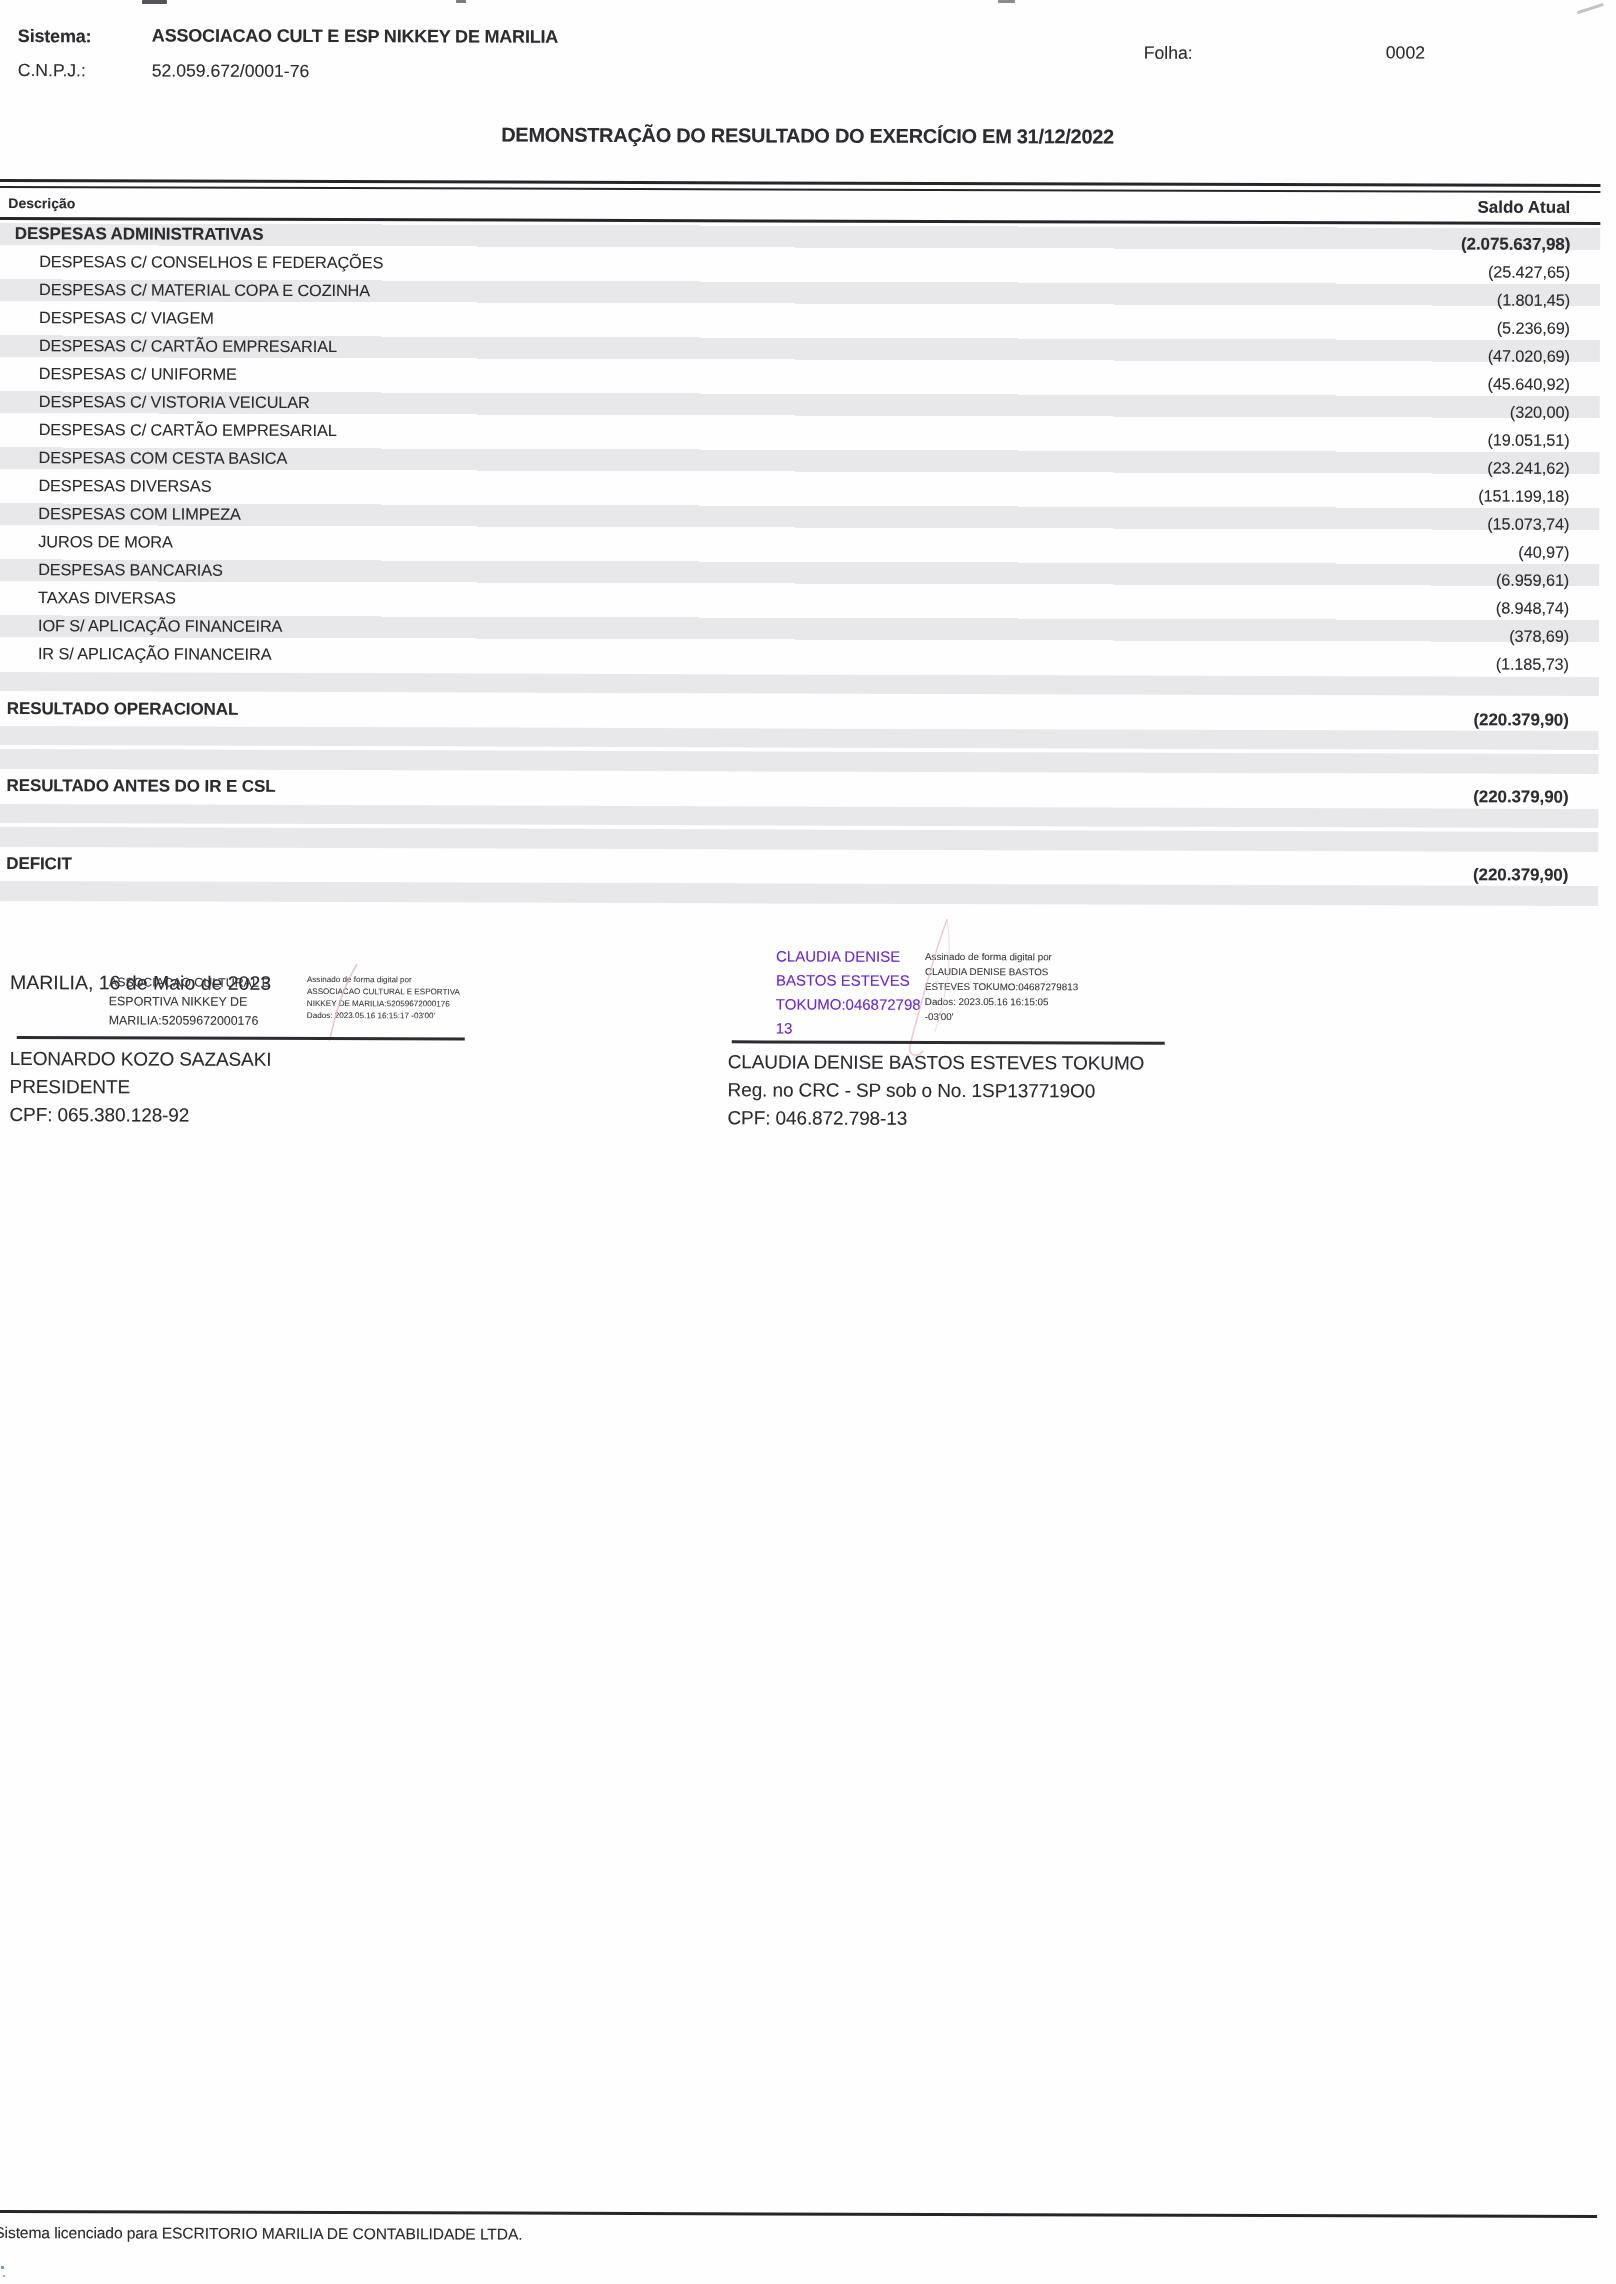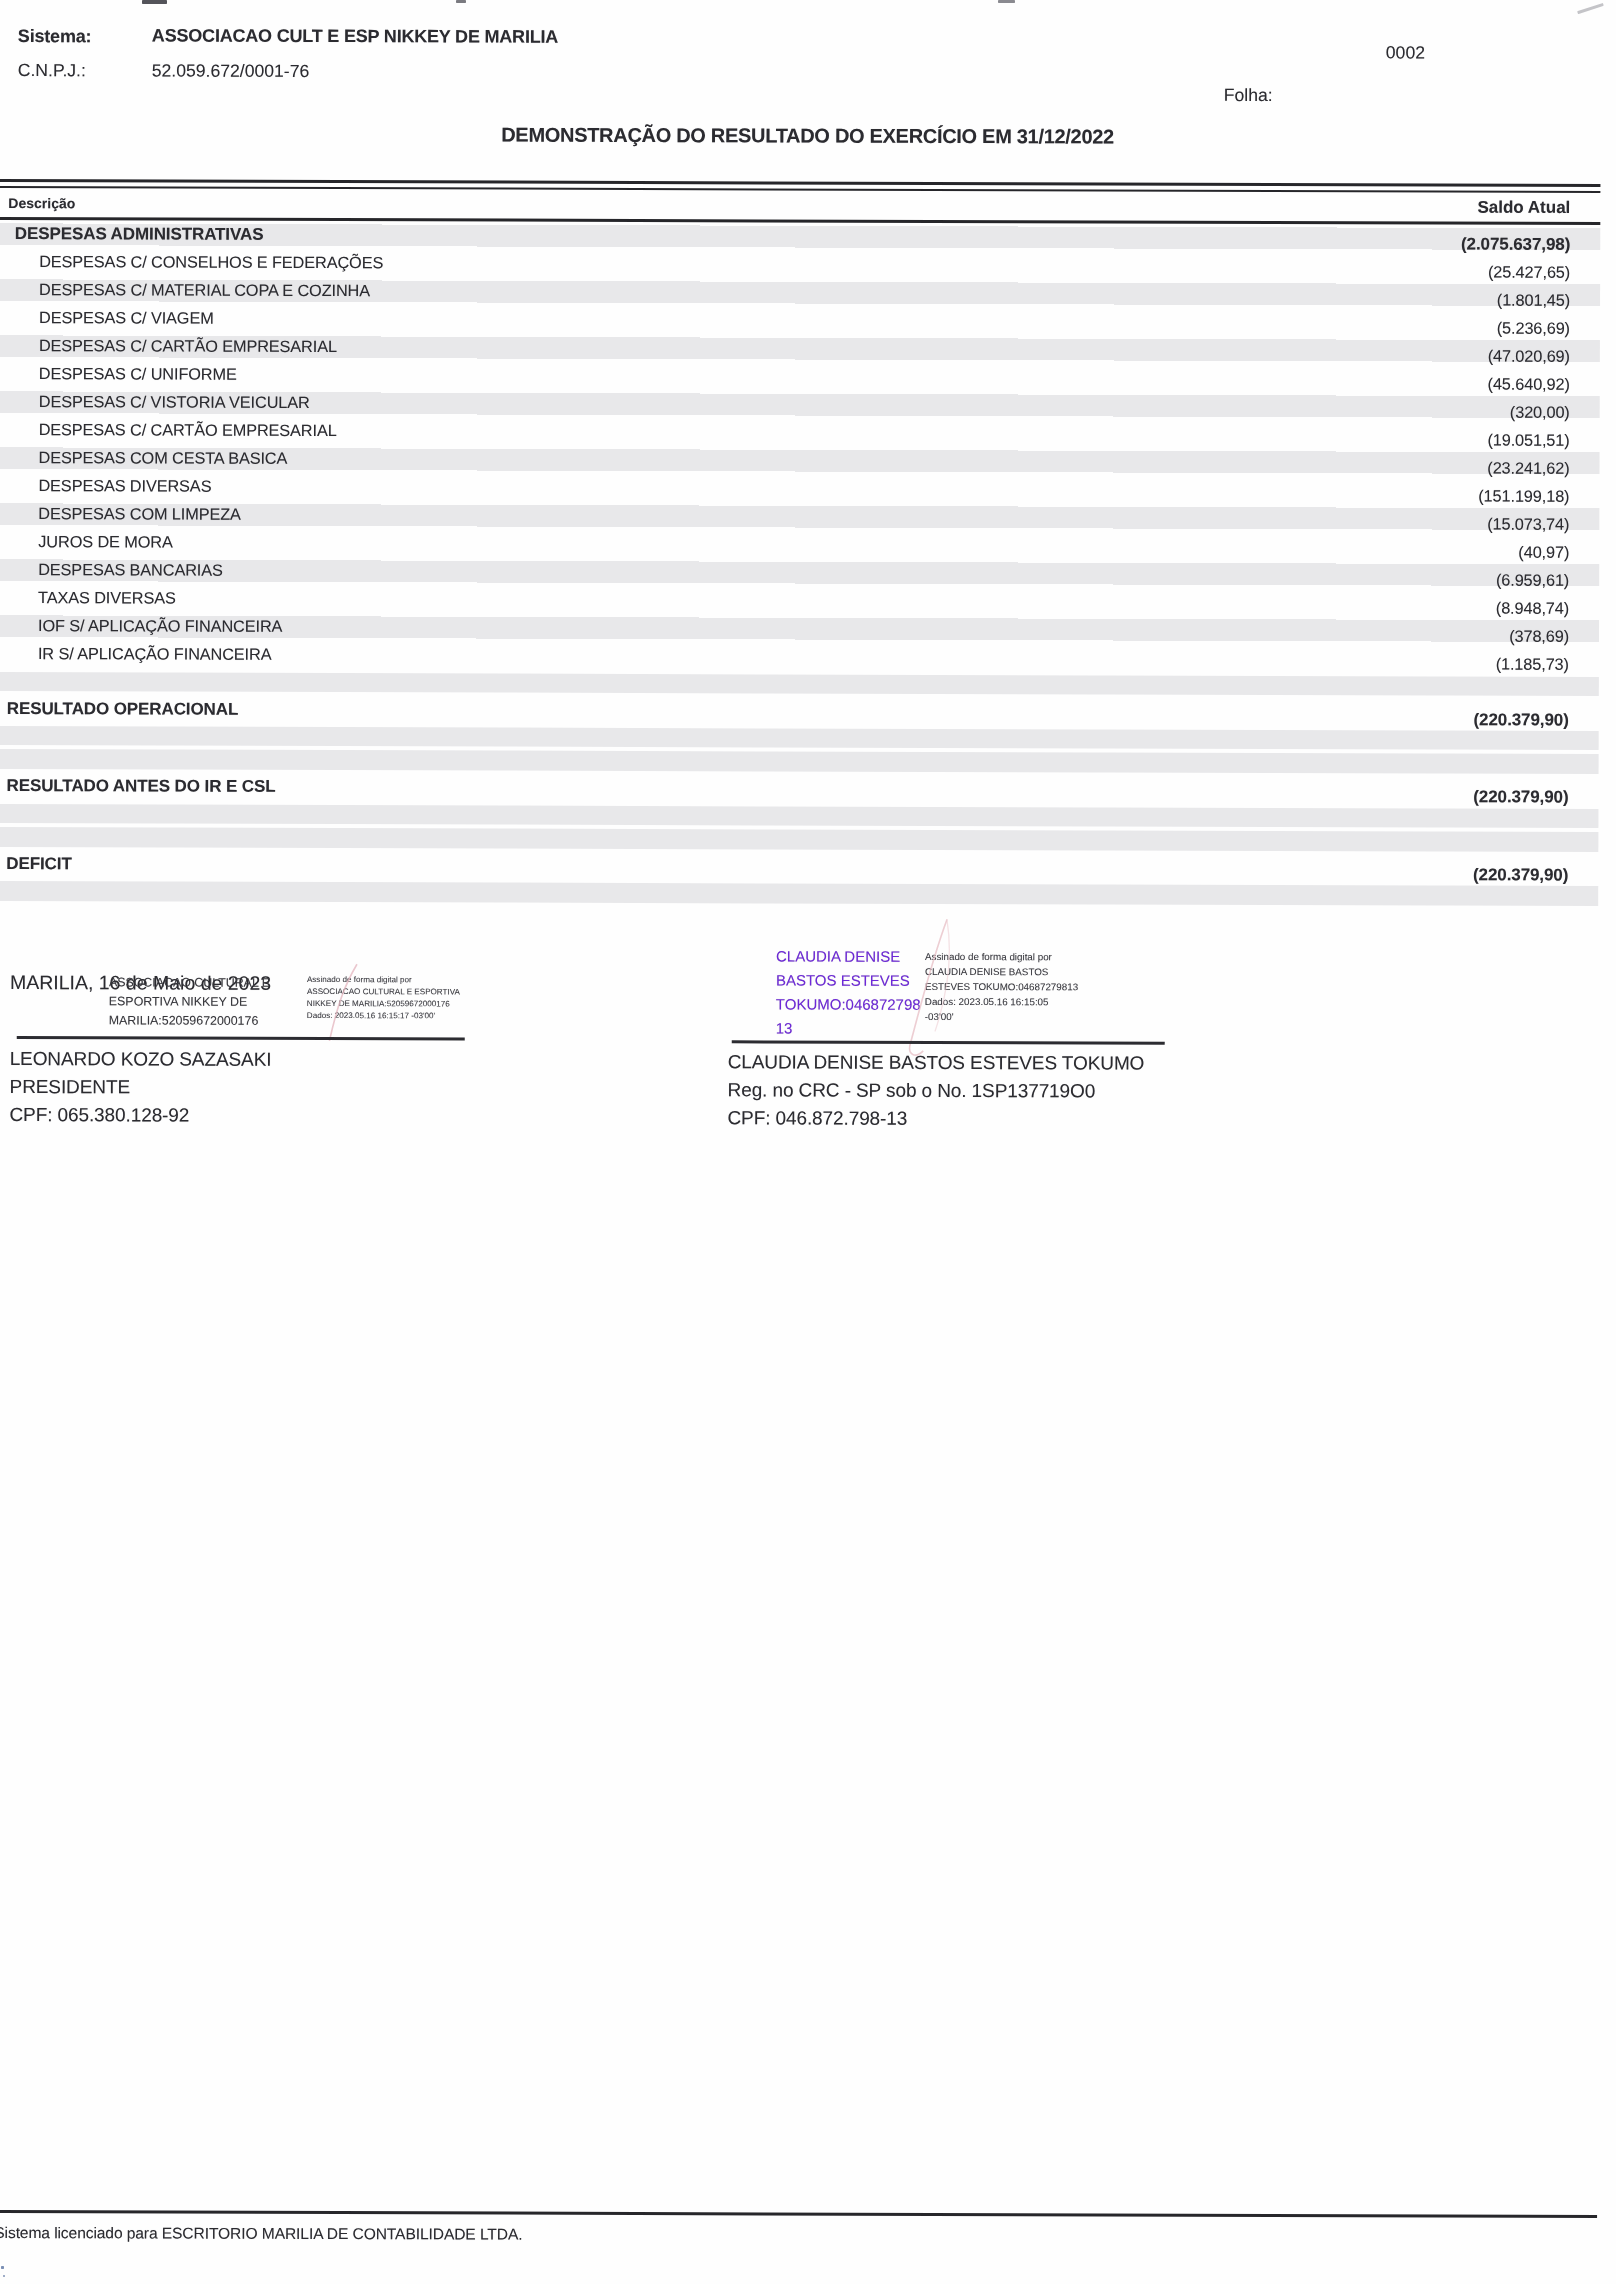--- a/index.html
+++ b/index.html
@@ -81,21 +81,21 @@
 </style>
 </head>
 <body>
 
 <div class="doc">
 
   <div class="hdr-item lbl-bold" style="left:18px;top:26px;">Sistema:</div>
   <div class="hdr-item company" style="left:152px;top:25px;">ASSOCIACAO CULT E ESP NIKKEY DE MARILIA</div>
   <div class="hdr-item lbl-norm" style="left:18px;top:60px;">C.N.P.J.:</div>
   <div class="hdr-item lbl-norm" style="left:152px;top:60px;">52.059.672/0001-76</div>
-  <div class="hdr-item lbl-norm" style="left:1224px;top:39px;margin-top:42px;">Folha:</div>
+  <div class="hdr-item lbl-norm" style="left:1144px;top:39px;">Folha:</div>
   <div class="hdr-item lbl-norm" style="left:1386px;top:38px;">0002</div>
 
   <div class="doc-title">DEMONSTRAÇÃO DO RESULTADO DO EXERCÍCIO EM 31/12/2022</div>
 
   <div class="table">
     <div class="rule r5"></div>
     <div class="rule-gap"></div>
     <div class="rule r3"></div>
     <div class="thead">
       <span class="c1">Descrição</span>

